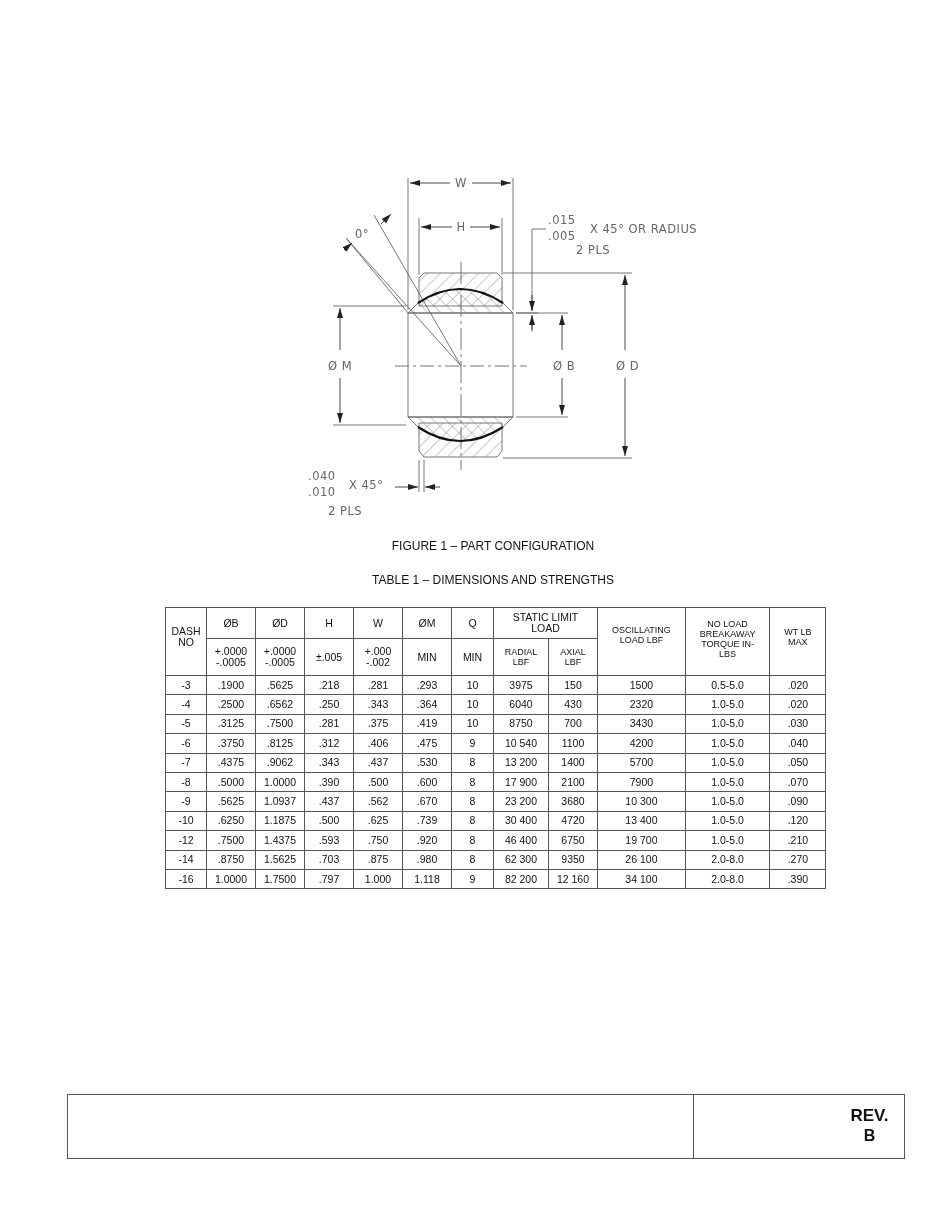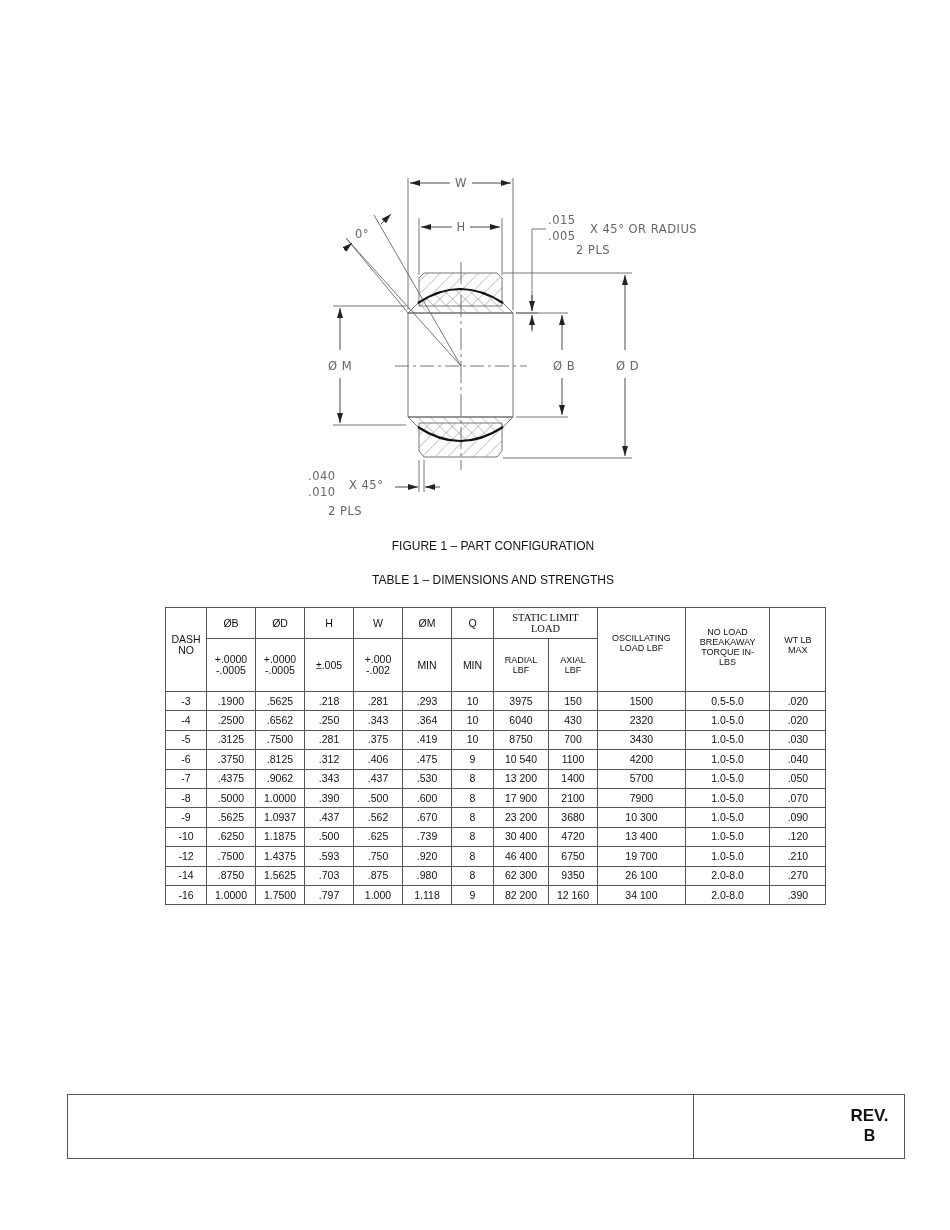--- a/index.html
+++ b/index.html
@@ -143,34 +143,34 @@
   </colgroup>
   <tbody>
       <tr style="height:31px;">
     <td rowspan="2" class="hdr" style="padding-bottom:10px;"><span>DASH NO</span></td>
     <td class="hdr">ØB</td>
     <td class="hdr">ØD</td>
     <td class="hdr">H</td>
     <td class="hdr">W</td>
     <td class="hdr">ØM</td>
     <td class="hdr">Q</td>
-    <td colspan="2" class="hdr" style="padding:0 12px;font-family:Liberation Serif, serif;">STATIC LIMIT LOAD</td>
+    <td colspan="2" class="hdr" style="padding:0 12px;">STATIC LIMIT LOAD</td>
     <td rowspan="2" class="small" style="padding:0 14px 14px;">OSCILLATING LOAD LBF</td>
     <td rowspan="2" class="small" style="padding:0 14px 6px;margin-left:44px;">NO LOAD BREAKAWAY TORQUE IN-LBS</td>
     <td rowspan="2" class="small" style="padding:0 12px 10px;">WT LB MAX</td>
   </tr>
   <tr style="height:28px;">
     <td style="padding:0 4px;">+.0000 -.0005</td>
     <td style="padding:0 4px;">+.0000 -.0005</td>
     <td>±.005</td>
     <td style="padding:0 8px;">+.000 -.002</td>
     <td>MIN</td>
     <td>MIN</td>
     <td class="small" style="padding:0 8px;">RADIAL LBF</td>
-    <td class="small" style="padding:16px 8px;">AXIAL LBF</td>
+    <td class="small" style="padding:8px 8px;">AXIAL LBF</td>
   </tr>
   </tbody>
     <tbody id="tbody-rows">
       <tr class="row">
         <td>-3</td>
         <td>.1900</td>
         <td>.5625</td>
         <td>.218</td>
         <td>.281</td>
         <td>.293</td>

